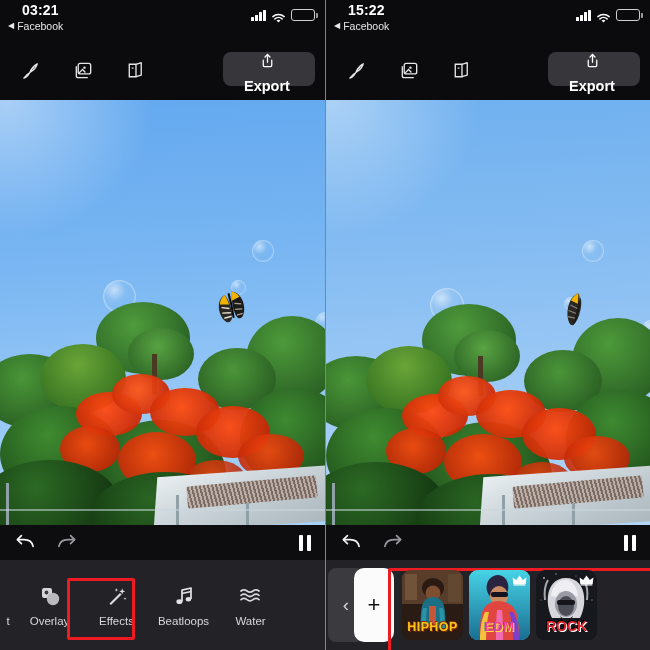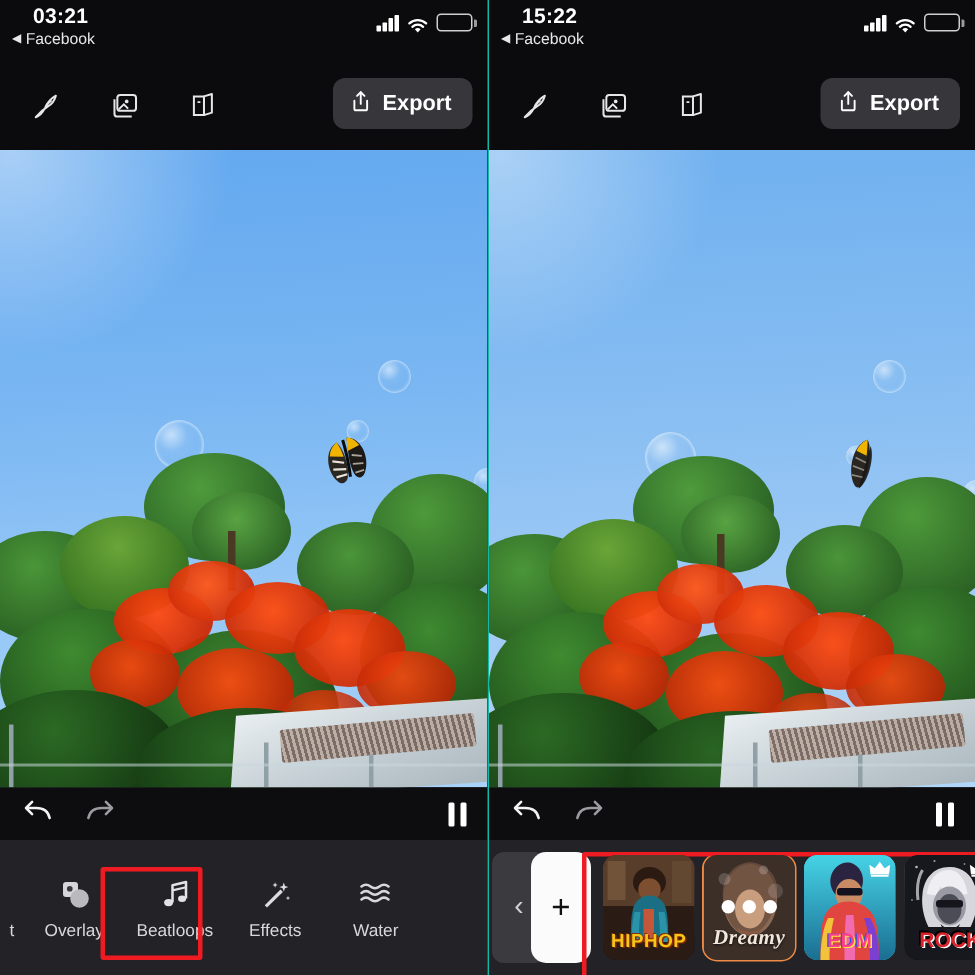--- a/index.html
+++ b/index.html
@@ -53,21 +53,21 @@
     position: relative; height: 60px; background: #0b0b0d;
     display: flex; align-items: center; padding: 0 12px;
   }
   .tb-icons { display: flex; align-items: center; gap: 26px; padding-left: 6px; }
   .tb-ic { width: 26px; height: 26px; display: flex; align-items: center; justify-content: center; }
   .export-btn {
     position: absolute; right: 10px; top: 12px;
     height: 34px; min-width: 92px; padding: 0 14px 0 10px;
     background: #37373b; border-radius: 8px;
     display: flex; align-items: center; gap: 6px;
-    color: #fff; font-size: 14.5px; font-weight: bold;
+    color: #fff; font-size: 14.5px; font-weight: bold; flex-direction: column;
   }
 
   
   .canvas { position: relative; width: 325px; height: 425px; overflow: hidden; }
   .sky {
     position: absolute; inset: 0;
     background:
       radial-gradient(120% 85% at 2% 0%, rgba(255,255,255,.45) 0%, rgba(255,255,255,0) 38%),
       linear-gradient(177deg, #63a8ef 0%, #79b6f2 38%, #93c6f6 66%, #a8d2f8 100%);
   }
@@ -330,38 +330,38 @@
               <rect x="4" y="4" width="10" height="10" rx="2" fill="#d6d6da"></rect>
               <circle cx="15" cy="15" r="6.2" fill="#b9b9bf"></circle>
               <circle cx="8.5" cy="8.5" r="1.9" fill="#3a3a3e"></circle>
             </svg>
         </div>
         <div class="t-lb">Overlay</div>
       </div>
       <div class="tool">
         <div class="t-ic">
           <svg width="24" height="24" viewBox="0 0 24 24">
+              <path d="M4.5 19.5 15 9l1.6 1.6L6 21Z" fill="#dcdce0"></path>
+              <path d="M17.2 4.4l.8 2.2 2.2.8-2.2.8-.8 2.2-.8-2.2-2.2-.8 2.2-.8Z" fill="#dcdce0"></path>
+              <path d="M11.4 4.2l.5 1.3 1.3.5-1.3.5-.5 1.3-.5-1.3-1.3-.5 1.3-.5Z" fill="#dcdce0"></path>
+              <path d="M20 13.2l.4 1.1 1.1.4-1.1.4-.4 1.1-.4-1.1-1.1-.4 1.1-.4Z" fill="#dcdce0"></path>
+            </svg>
+        </div>
+        <div class="t-lb">Effects</div>
+      </div>
+      <div class="tool">
+        <div class="t-ic">
+          <svg width="24" height="24" viewBox="0 0 24 24">
               <path d="M10 17.5V6.2l9-2.2v11" fill="none" stroke="#e2e2e6" stroke-width="1.7" stroke-linejoin="round"></path>
               <ellipse cx="7.4" cy="17.7" rx="3" ry="2.4" fill="#e2e2e6"></ellipse>
               <ellipse cx="16.4" cy="15.2" rx="2.7" ry="2.2" fill="#e2e2e6"></ellipse>
               <path d="M10 9.6l9-2.1" stroke="#e2e2e6" stroke-width="1.5"></path>
             </svg>
         </div>
         <div class="t-lb">Beatloops</div>
-      </div>
-      <div class="tool">
-        <div class="t-ic">
-          <svg width="24" height="24" viewBox="0 0 24 24">
-              <path d="M4.5 19.5 15 9l1.6 1.6L6 21Z" fill="#dcdce0"></path>
-              <path d="M17.2 4.4l.8 2.2 2.2.8-2.2.8-.8 2.2-.8-2.2-2.2-.8 2.2-.8Z" fill="#dcdce0"></path>
-              <path d="M11.4 4.2l.5 1.3 1.3.5-1.3.5-.5 1.3-.5-1.3-1.3-.5 1.3-.5Z" fill="#dcdce0"></path>
-              <path d="M20 13.2l.4 1.1 1.1.4-1.1.4-.4 1.1-.4-1.1-1.1-.4 1.1-.4Z" fill="#dcdce0"></path>
-            </svg>
-        </div>
-        <div class="t-lb">Effects</div>
       </div>
       <div class="tool">
         <div class="t-ic">
           <svg width="26" height="22" viewBox="0 0 26 22">
               <g fill="none" stroke="#d8d8dc" stroke-width="1.7" stroke-linecap="round">
                 <path d="M3 6c2-1.6 4-1.6 6 0s4 1.6 6 0 4-1.6 6 0"></path>
                 <path d="M3 10.3c2-1.6 4-1.6 6 0s4 1.6 6 0 4-1.6 6 0"></path>
                 <path d="M3 14.6c2-1.6 4-1.6 6 0s4 1.6 6 0 4-1.6 6 0"></path>
               </g>
             </svg>
@@ -536,38 +536,20 @@
             <ellipse cx="31" cy="18" rx="11" ry="10" fill="#2b1a12"></ellipse>
             <ellipse cx="31" cy="23" rx="7.5" ry="7.5" fill="#7d4e30"></ellipse>
             <path d="M20 36c1.5-6 6-9 11-9s9.5 3 11 9c1.5 6 1.5 14 1.5 22H18.5c0-8 0-16 1.5-22Z" fill="#1a6f84"></path>
             <path d="M25 38c-1 7-1 14-1 20h-5c0-7 .5-14 2-20Z" fill="#2b93a8"></path>
             <path d="M37 38c1 7 1 14 1 20h5c0-7-.5-14-2-20Z" fill="#2b93a8"></path>
             <rect x="27" y="36" width="7" height="22" fill="#c4563a"></rect>
           </svg>
           <div class="cap" style="color:#f5c518;text-shadow:1px 1px 0 #8a2b00,-0.6px -0.6px 0 #8a2b00;">HIPHOP</div>
         </div>
 
-        <div class="loop sel" style="background:linear-gradient(180deg,#7b6154 0%,#4a3a31 55%,#241b17 100%);">
-          <svg style="position:absolute;inset:0;z-index:1" width="61" height="70" viewBox="0 0 61 70">
-            <rect width="61" height="70" fill="#3c2f28"></rect>
-            <ellipse cx="31" cy="30" rx="18" ry="24" fill="#8a6a55"></ellipse>
-            <path d="M13 22c2-12 12-18 20-17s17 8 16 20c-1 9-4 18-10 24-5 5-13 5-18 0-6-6-9-17-8-27Z" fill="#6b4f3f" opacity=".8"></path>
-            <ellipse cx="31" cy="36" rx="10" ry="13" fill="#c99e7e"></ellipse>
-            <path d="M22 48c4 4 14 4 18 0-2 7-16 7-18 0Z" fill="#8a5a44"></path>
-            <circle cx="14" cy="16" r="4" fill="#ffffff" opacity=".18"></circle>
-            <circle cx="48" cy="24" r="5" fill="#ffffff" opacity=".14"></circle>
-            <circle cx="40" cy="10" r="3" fill="#ffffff" opacity=".2"></circle>
-          </svg>
-          <div class="dots">
-              <i></i>
-              <i></i>
-              <i></i>
-            </div>
-          <div class="cap" style="color:#f3e8dd;font-style:italic;font-family:'Liberation Serif',serif;font-size:14px;text-shadow:0 1px 2px rgba(0,0,0,.8);">Dreamy</div>
-        </div>
 
         <div class="loop" style="background:linear-gradient(180deg,#3ec6d8 0%,#2d9fc0 55%,#1d6f94 100%);">
           <svg style="position:absolute;inset:0;z-index:1" width="61" height="70" viewBox="0 0 61 70">
             <rect width="61" height="70" fill="#2fb3cc"></rect>
             <path d="M0 0h61v70H0z" fill="url(#g1)"></path>
             <defs>
                 <linearGradient id="g1" x1="0" y1="0" x2="0" y2="1">
                   <stop offset="0" stop-color="#46d3e6"></stop>
                   <stop offset="1" stop-color="#1a6e92"></stop>
                 </linearGradient>

